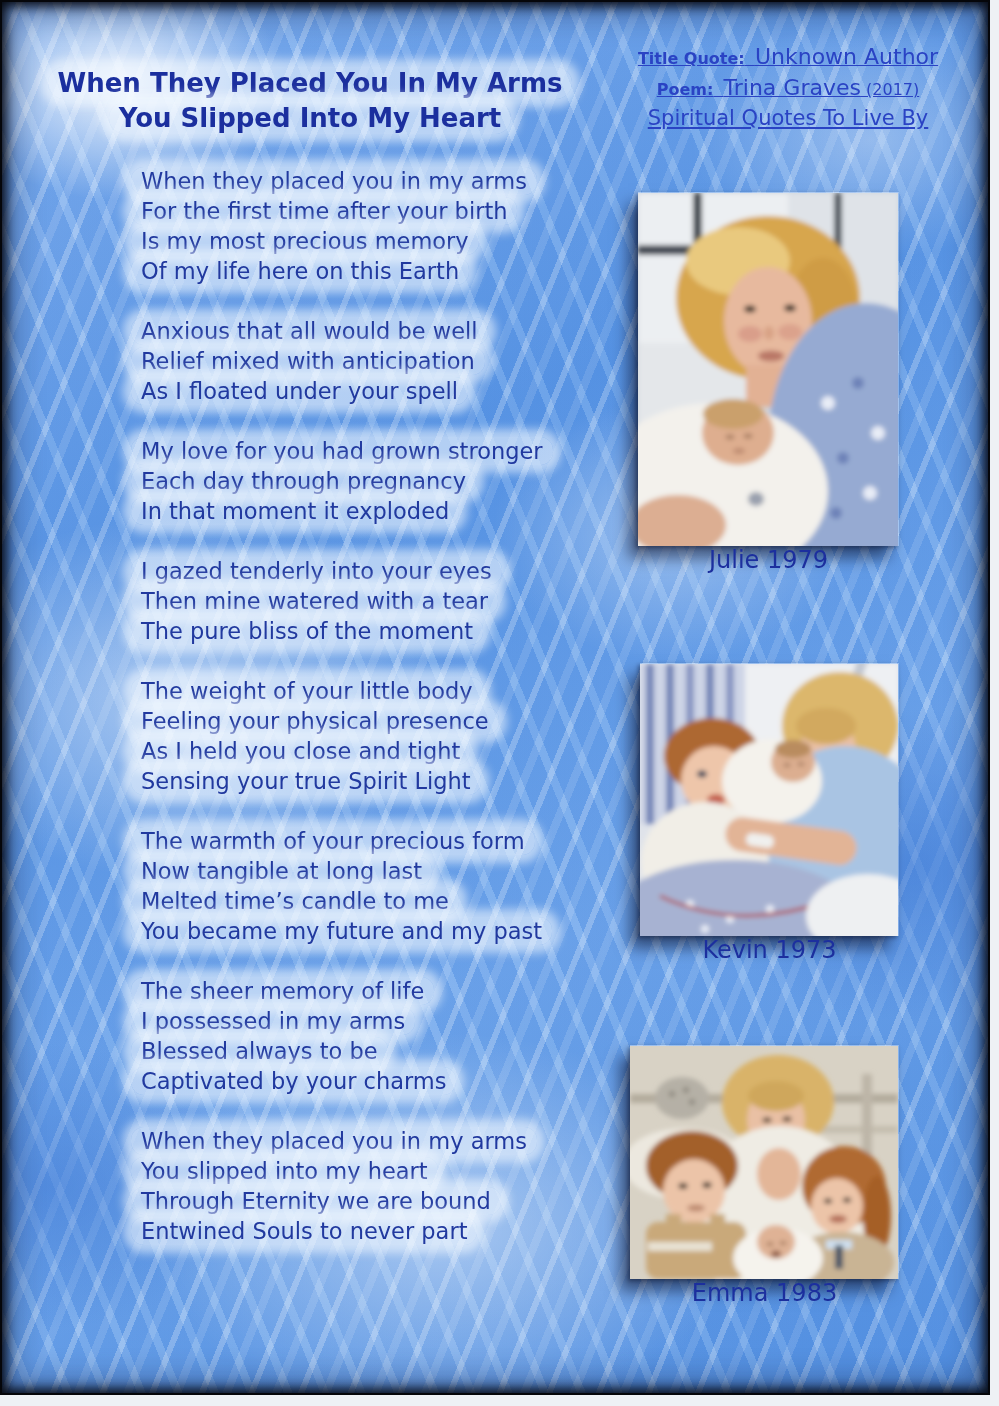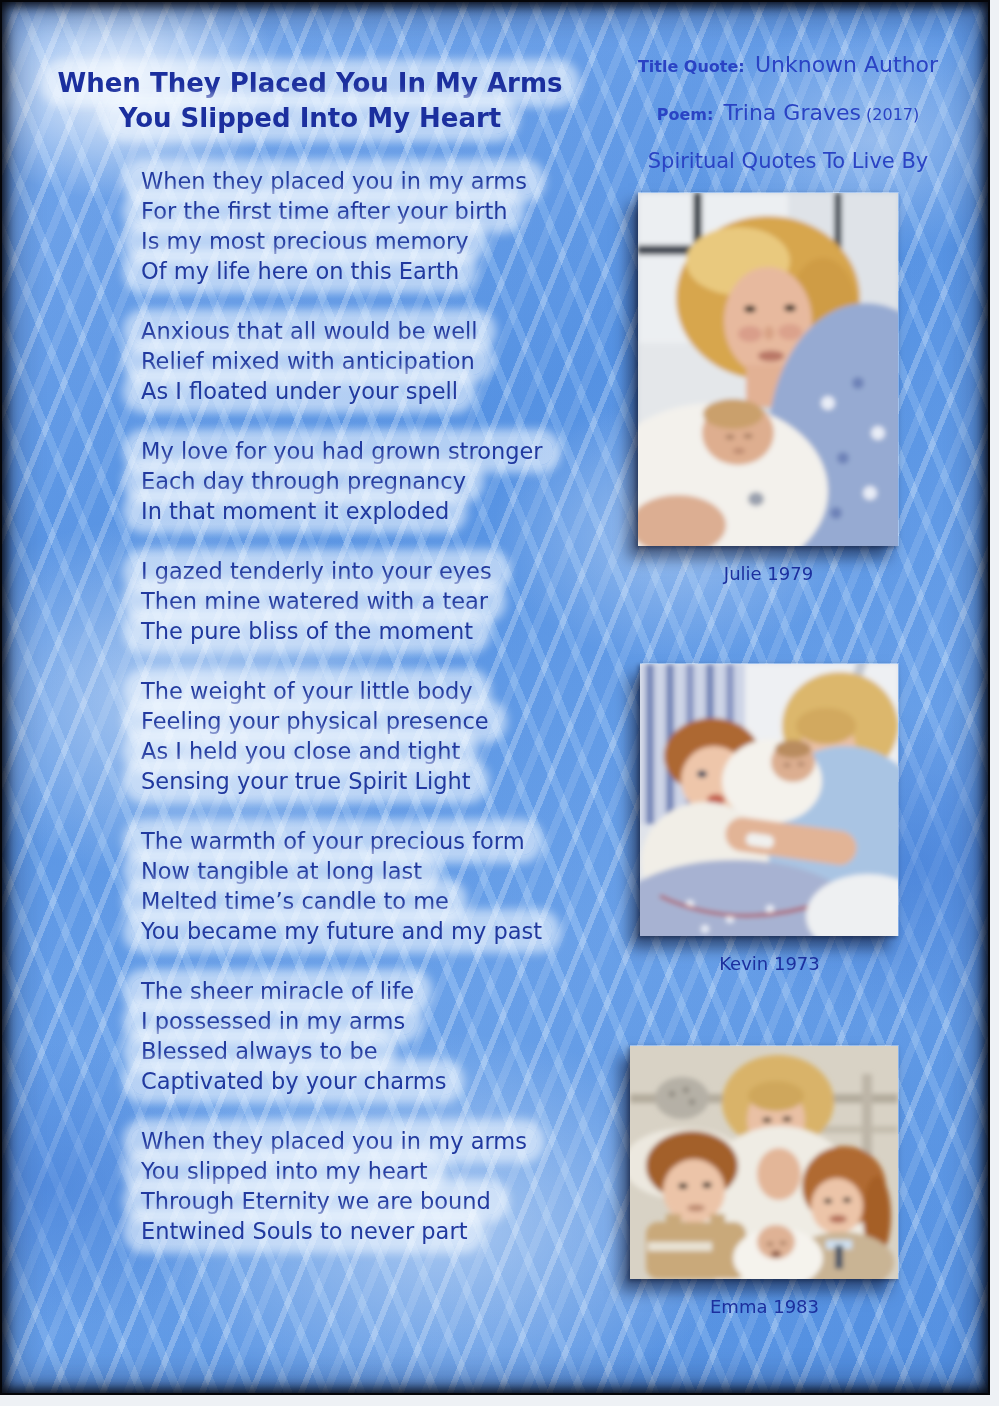--- a/index.html
+++ b/index.html
@@ -51,21 +51,21 @@
     font-size: 26px;
     color: #1b2f9e;
   }
   .title-line { line-height: 35px; white-space: nowrap; }
   .title-line .halo { line-height: 30px; border-radius: 16px; }
   .credits {
     position: absolute; left: 602px; top: 42px; width: 372px; z-index: 5;
     text-align: center;
     color: #2a43c4;
   }
-  .credit-line { line-height: 46px; white-space: nowrap; }
+  .credit-line { line-height: 29px; white-space: nowrap; text-decoration: underline; }
   .credit-label { font-size: 16px; font-weight: bold; }
   .credit-big   { font-size: 22px; }
   .credit-year  { font-size: 16px; }
   .credit-site  { font-size: 21px; }
   .poem {
     position: absolute; left: 131px; top: 166px; width: 486px; z-index: 5;
     font-size: 22.5px;
     color: #21399f;
   }
   .stanza { margin-bottom: 30px; }
@@ -75,22 +75,21 @@
     box-shadow: -10px 12px 14px rgba(8,12,38,.55), -2px 2px 4px rgba(8,12,38,.4);
     border-top: 1px solid rgba(255,255,255,.35);
     border-right: 1px solid rgba(255,255,255,.25);
   }
   .pic svg { display: block; }
   .photo-julie { left: 638px; top: 192px; }
   .photo-kevin { left: 640px; top: 663px; }
   .photo-emma  { left: 630px; top: 1045px; }
   figcaption {
     text-align: center;
-    margin-top: 17px;
-    font-size: 18px;
+    font-size: 24px;
     color: #1c2f9e;
   }
 </style>
 </head>
 <body>
 
 <div class="card">
 
   <div class="title-block">
     <div class="title-line"><span class="halo">When They Placed You In My Arms</span></div>
@@ -131,21 +130,21 @@
       <div class="pline"><span class="halo">As I held you close and tight</span></div>
       <div class="pline"><span class="halo">Sensing your true Spirit Light</span></div>
     </div>
     <div class="stanza">
       <div class="pline"><span class="halo">The warmth of your precious form</span></div>
       <div class="pline"><span class="halo">Now tangible at long last</span></div>
       <div class="pline"><span class="halo">Melted time’s candle to me</span></div>
       <div class="pline"><span class="halo">You became my future and my past</span></div>
     </div>
     <div class="stanza">
-      <div class="pline"><span class="halo">The sheer miracle of life</span></div>
+      <div class="pline"><span class="halo">The sheer memory of life</span></div>
       <div class="pline"><span class="halo">I possessed in my arms</span></div>
       <div class="pline"><span class="halo">Blessed always to be</span></div>
       <div class="pline"><span class="halo">Captivated by your charms</span></div>
     </div>
     <div class="stanza">
       <div class="pline"><span class="halo">When they placed you in my arms</span></div>
       <div class="pline"><span class="halo">You slipped into my heart</span></div>
       <div class="pline"><span class="halo">Through Eternity we are bound</span></div>
       <div class="pline"><span class="halo">Entwined Souls to never part</span></div>
     </div>

